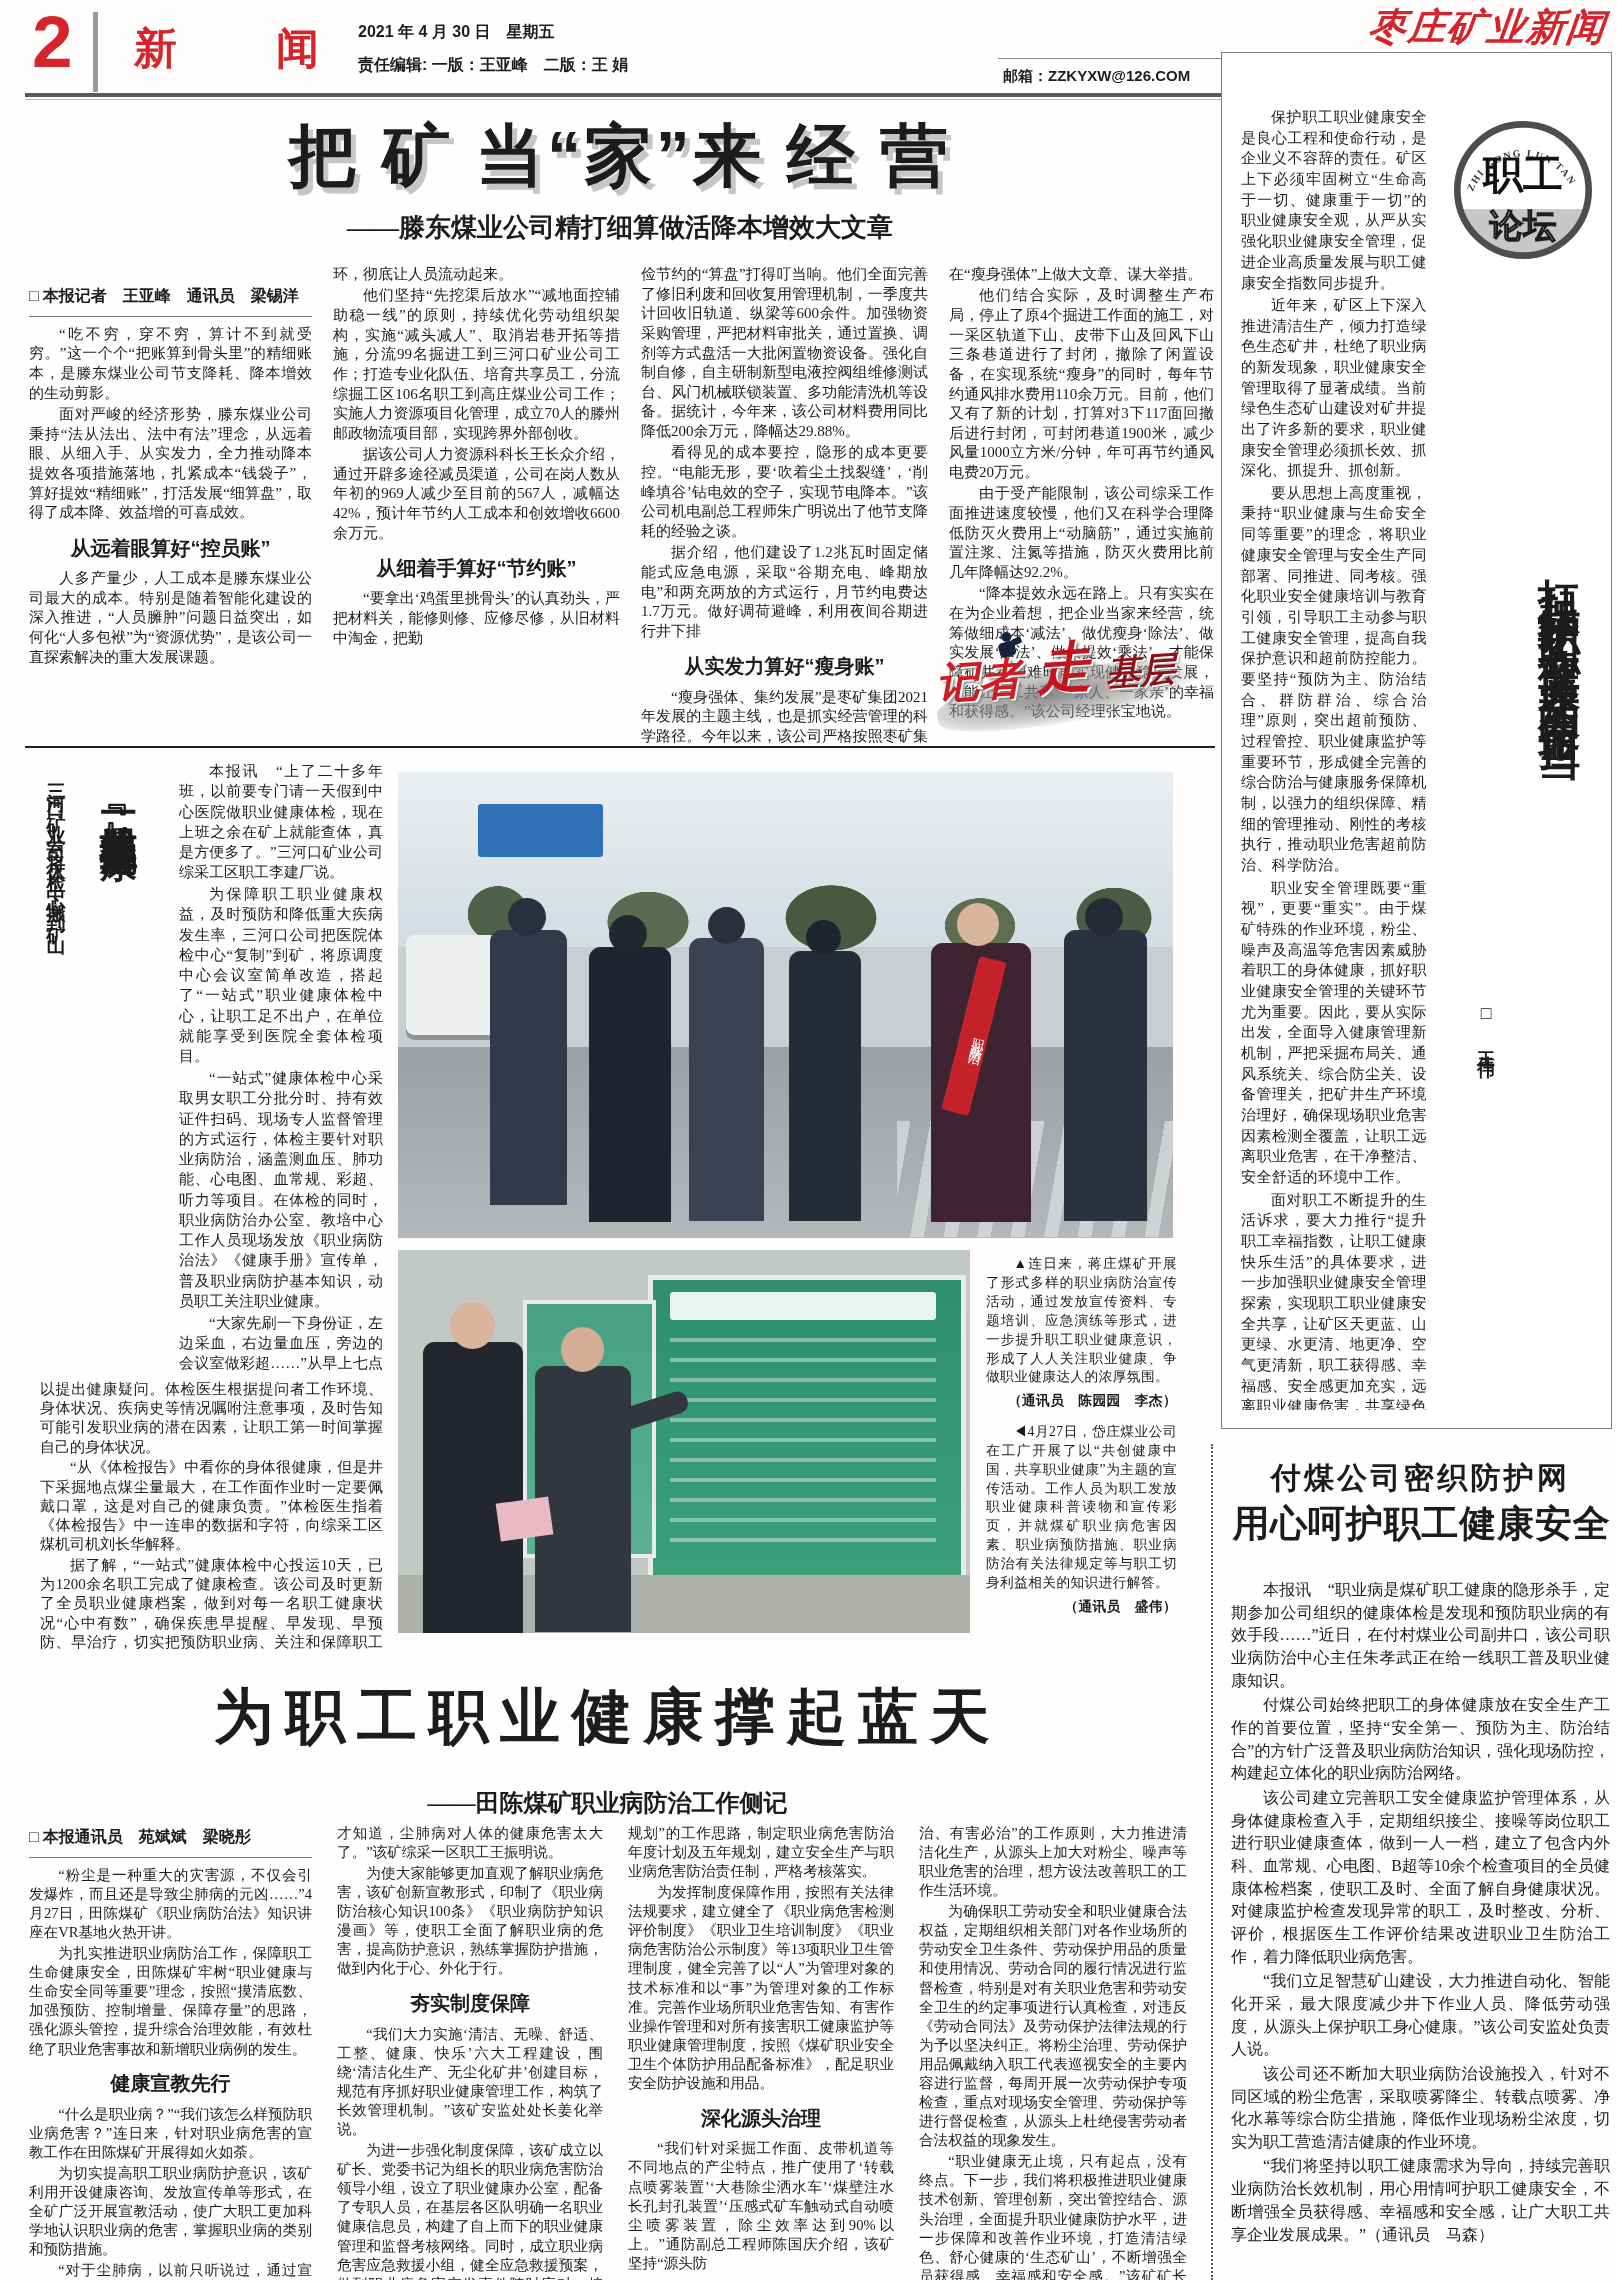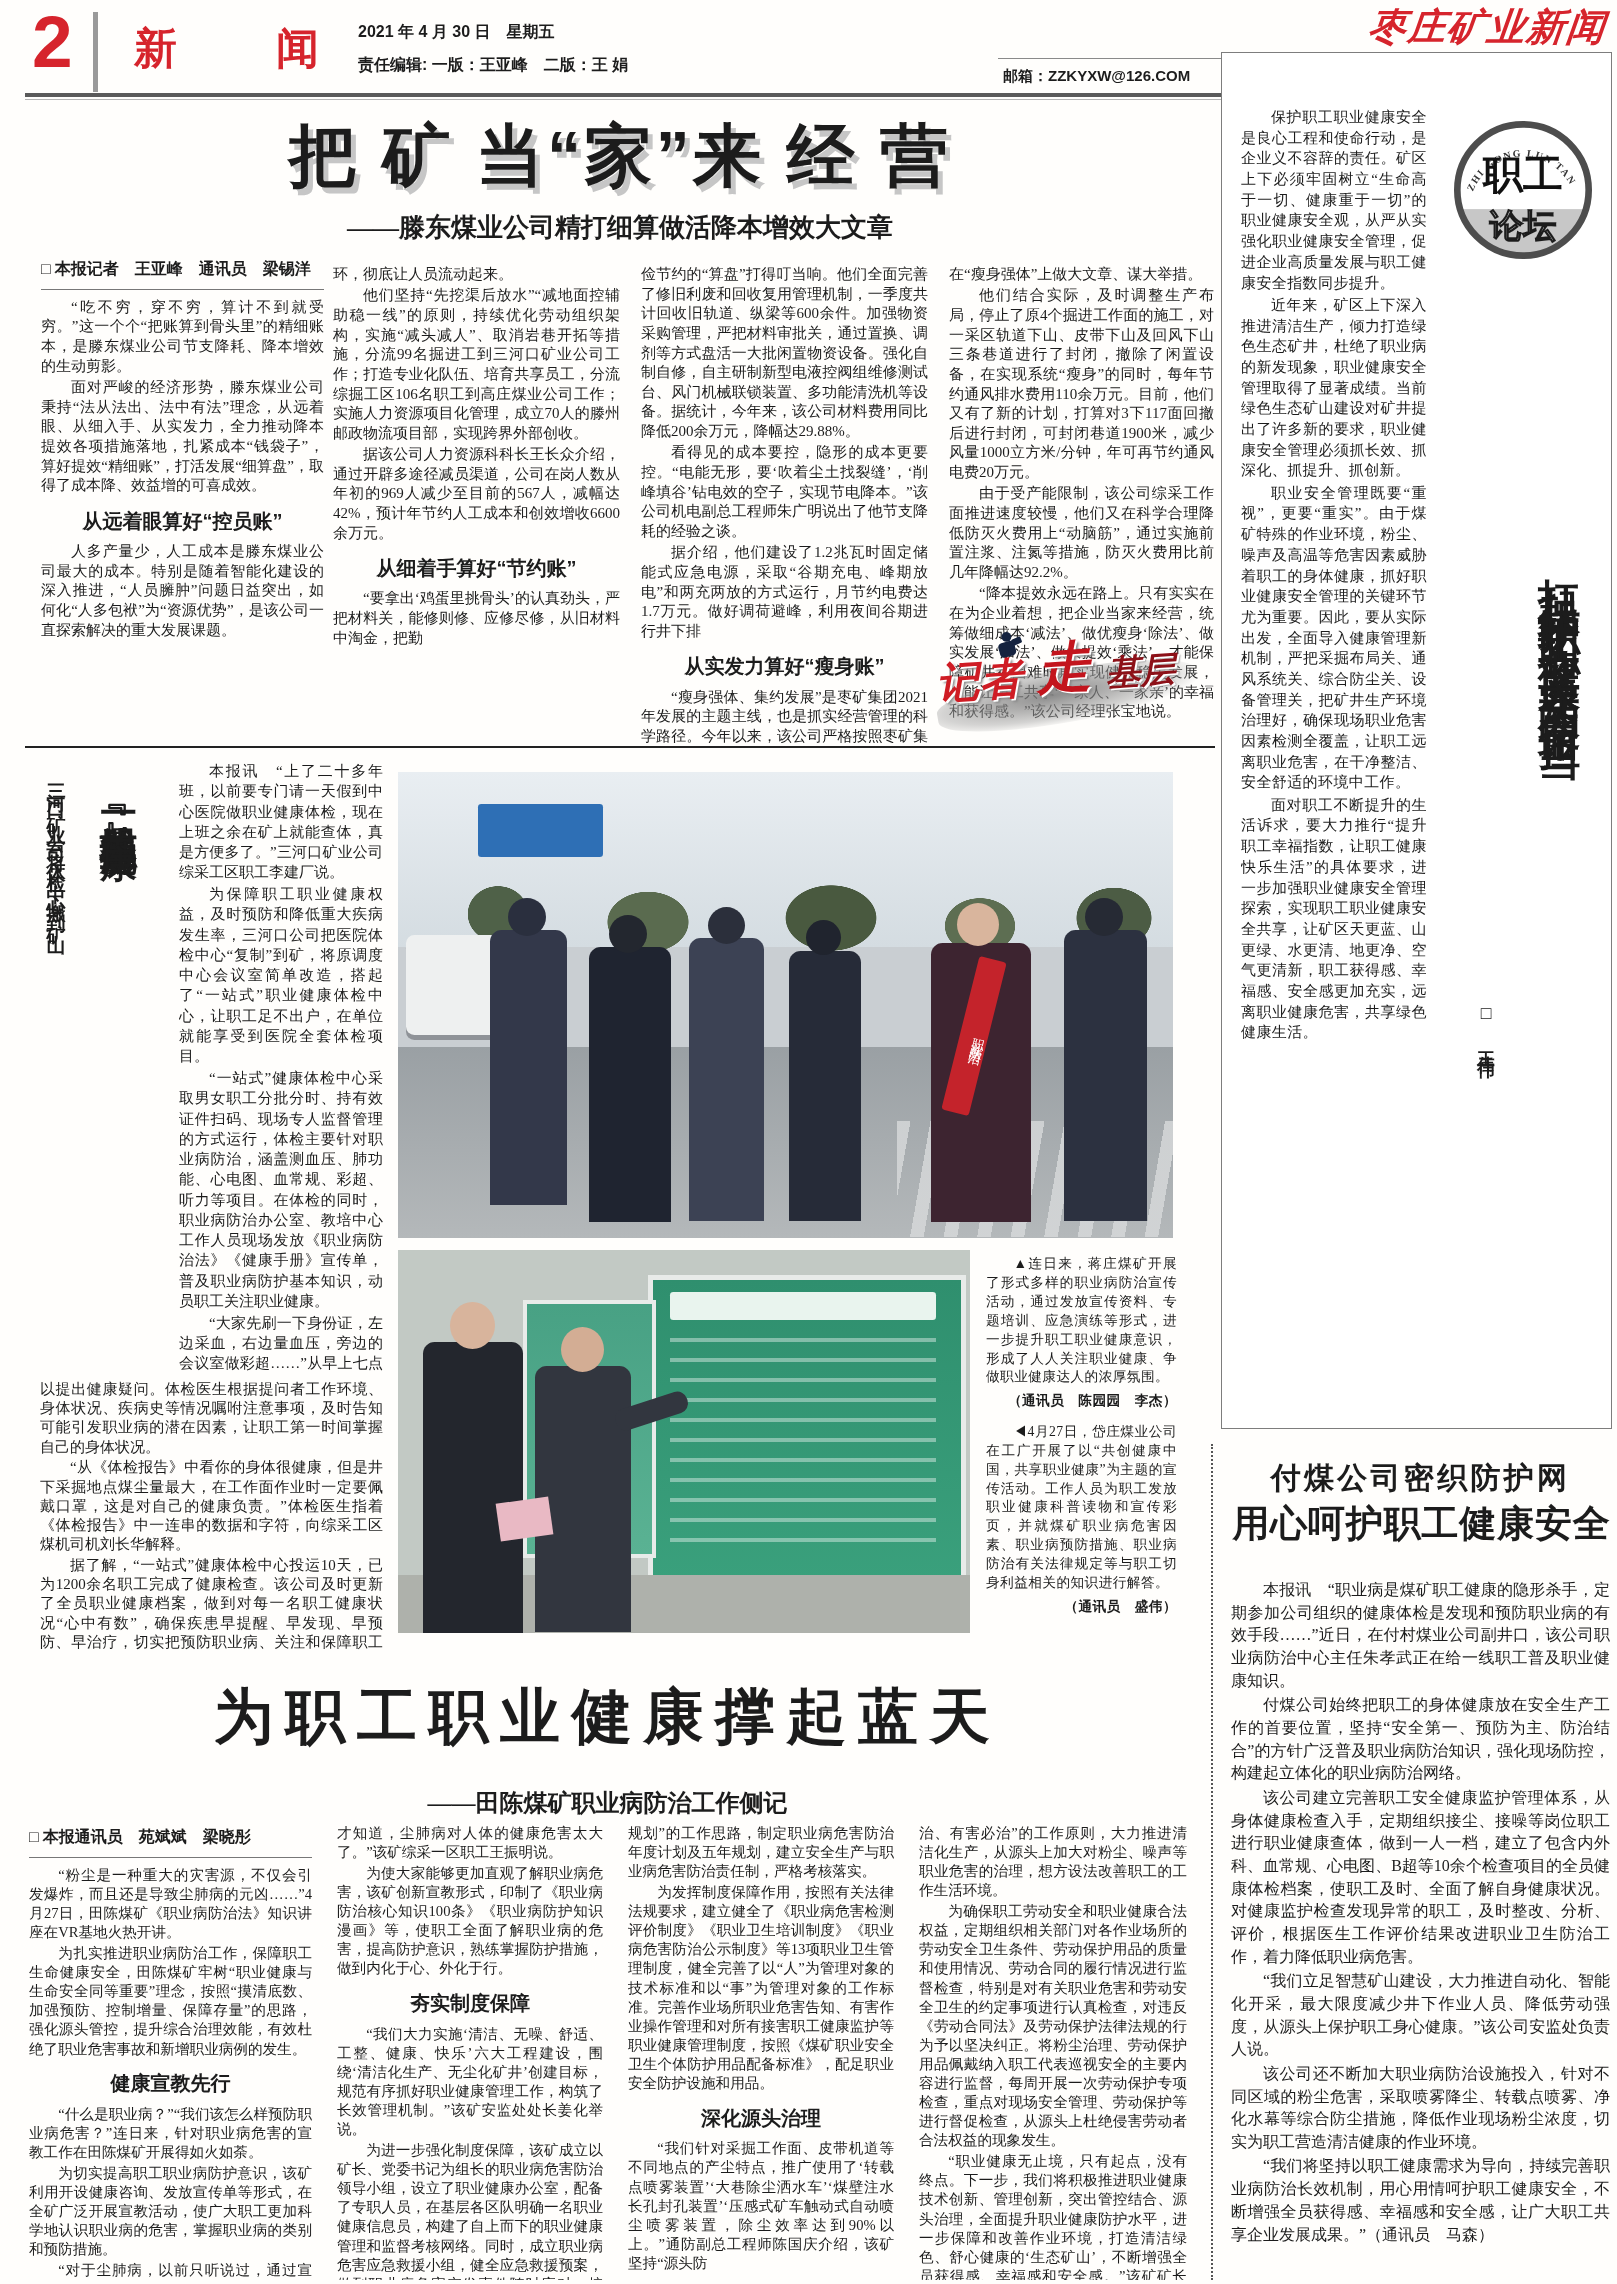--- a/index.html
+++ b/index.html
@@ -79,21 +79,21 @@
     <div class="abs masthead red" style="right:11.6px;top:1.7px;">枣庄矿业新闻</div>
     <div class="abs hr-gray" style="left:998px;top:58px;width:609px;"></div>
     <div class="abs hdr-small" style="left:1003px;top:67px;font-size:15px;">邮箱：ZZKYXW@126.COM</div>
     <div class="abs pinyin" style="left:1241px;top:68px;">ZAOZHUANGKUANGYEXINWEN</div>
   </div>
   <div class="abs rule-double" style="left:25px;top:93px;width:1585px;"></div>
 
   <div class="abs lead-title" style="left:25px;top:111px;width:1190px;">把 矿 当“家”来 经 营</div>
   <div class="abs lead-sub" style="left:25px;top:210px;width:1190px;">——滕东煤业公司精打细算做活降本增效大文章</div>
 
-  <div class="colbox" style="left:29px;top:256px;width:283px;height:478px;margin-left:12px;">
+  <div class="colbox" style="left:29px;top:283px;width:283px;height:478px;">
       <div class="byline">□ 本报记者　王亚峰　通讯员　梁锡洋</div>
       <div class="para">“吃不穷，穿不穷，算计不到就受穷。”这一个个“把账算到骨头里”的精细账本，是滕东煤业公司节支降耗、降本增效的生动剪影。</div>
       <div class="para">面对严峻的经济形势，滕东煤业公司秉持“法从法出、法中有法”理念，从远着眼、从细入手、从实发力，全力推动降本提效各项措施落地，扎紧成本“钱袋子”，算好提效“精细账”，打活发展“细算盘”，取得了成本降、效益增的可喜成效。</div>
       <div class="subhead">从远着眼算好“控员账”</div>
       <div class="para">人多产量少，人工成本是滕东煤业公司最大的成本。特别是随着智能化建设的深入推进，“人员臃肿”问题日益突出，如何化“人多包袱”为“资源优势”，是该公司一直探索解决的重大发展课题。</div>
     </div>
   <div class="colbox" style="left:333px;top:265px;width:287px;height:478px;">
       <div class="para cont">环，彻底让人员流动起来。</div>
       <div class="para">他们坚持“先挖渠后放水”“减地面控辅助稳一线”的原则，持续优化劳动组织架构，实施“减头减人”、取消岩巷开拓等措施，分流99名掘进工到三河口矿业公司工作；打造专业化队伍、培育共享员工，分流综掘工区106名职工到高庄煤业公司工作；实施人力资源项目化管理，成立70人的滕州邮政物流项目部，实现跨界外部创收。</div>
       <div class="para">据该公司人力资源科科长王长众介绍，通过开辟多途径减员渠道，公司在岗人数从年初的969人减少至目前的567人，减幅达42%，预计年节约人工成本和创效增收6600余万元。</div>
@@ -125,20 +125,21 @@
     <span class="jz2">走</span>
     <span class="jz3">基层</span>
   </div>
 
   <div class="abs hr-black" style="left:25px;top:746px;width:1190px;"></div>
 
   <div class="abs forum-box" style="left:1221px;top:52px;width:389px;height:1375px;"></div>
   <div class="colbox kai" style="left:1241px;top:107px;width:186px;height:1303px;font-size:15px;line-height:1.38;">
       <div class="para">保护职工职业健康安全是良心工程和使命行动，是企业义不容辞的责任。矿区上下必须牢固树立“生命高于一切、健康重于一切”的职业健康安全观，从严从实强化职业健康安全管理，促进企业高质量发展与职工健康安全指数同步提升。</div>
       <div class="para">近年来，矿区上下深入推进清洁生产，倾力打造绿色生态矿井，杜绝了职业病的新发现象，职业健康安全管理取得了显著成绩。当前绿色生态矿山建设对矿井提出了许多新的要求，职业健康安全管理必须抓长效、抓深化、抓提升、抓创新。</div>
+      <div class="para">要从思想上高度重视，秉持“职业健康与生命安全同等重要”的理念，将职业健康安全管理与安全生产同部署、同推进、同考核。强化职业安全健康培训与教育引领，引导职工主动参与职工健康安全管理，提高自我保护意识和超前防控能力。要坚持“预防为主、防治结合、群防群治、综合治理”原则，突出超前预防、过程管控、职业健康监护等重要环节，形成健全完善的综合防治与健康服务保障机制，以强力的组织保障、精细的管理推动、刚性的考核执行，推动职业危害超前防治、科学防治。</div>
       <div class="para">职业安全管理既要“重视”，更要“重实”。由于煤矿特殊的作业环境，粉尘、噪声及高温等危害因素威胁着职工的身体健康，抓好职业健康安全管理的关键环节尤为重要。因此，要从实际出发，全面导入健康管理新机制，严把采掘布局关、通风系统关、综合防尘关、设备管理关，把矿井生产环境治理好，确保现场职业危害因素检测全覆盖，让职工远离职业危害，在干净整洁、安全舒适的环境中工作。</div>
       <div class="para">面对职工不断提升的生活诉求，要大力推行“提升职工幸福指数，让职工健康快乐生活”的具体要求，进一步加强职业健康安全管理探索，实现职工职业健康安全共享，让矿区天更蓝、山更绿、水更清、地更净、空气更清新，职工获得感、幸福感、安全感更加充实，远离职业健康危害，共享绿色健康生活。</div>
     </div>
 
   <svg width="148" height="148" viewBox="0 0 178 178" style="position:absolute;left:1449px;top:116px;">
     <defs>
       <clipPath id="bclip">
           <circle cx="89" cy="89" r="79"></circle>
         </clipPath>
       <path id="arcp" d="M 27 97 A 64 64 0 0 1 151 97" fill="none"></path>

